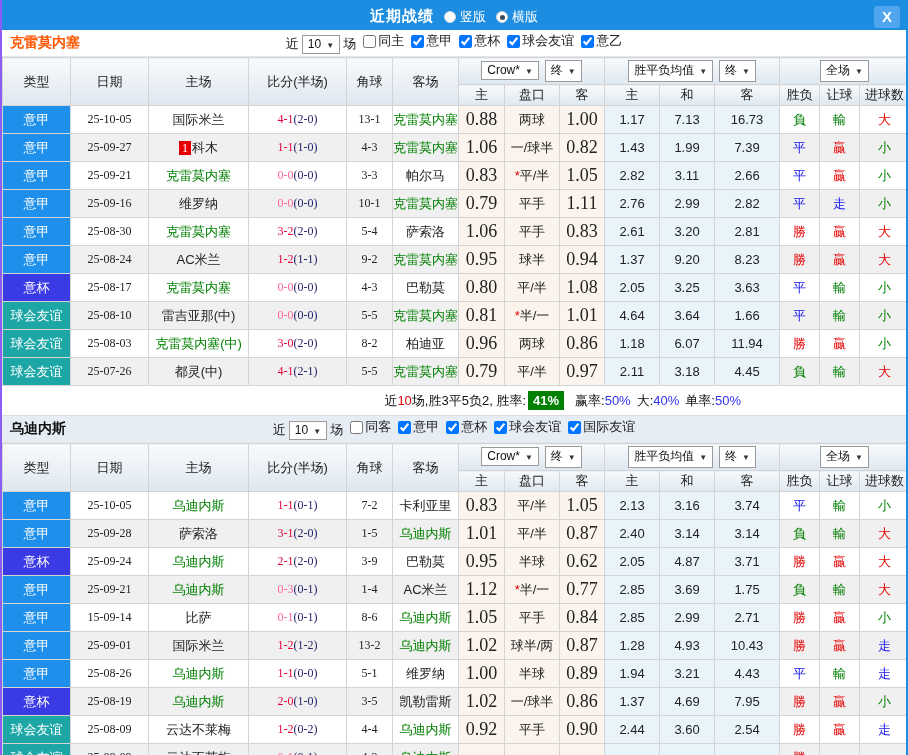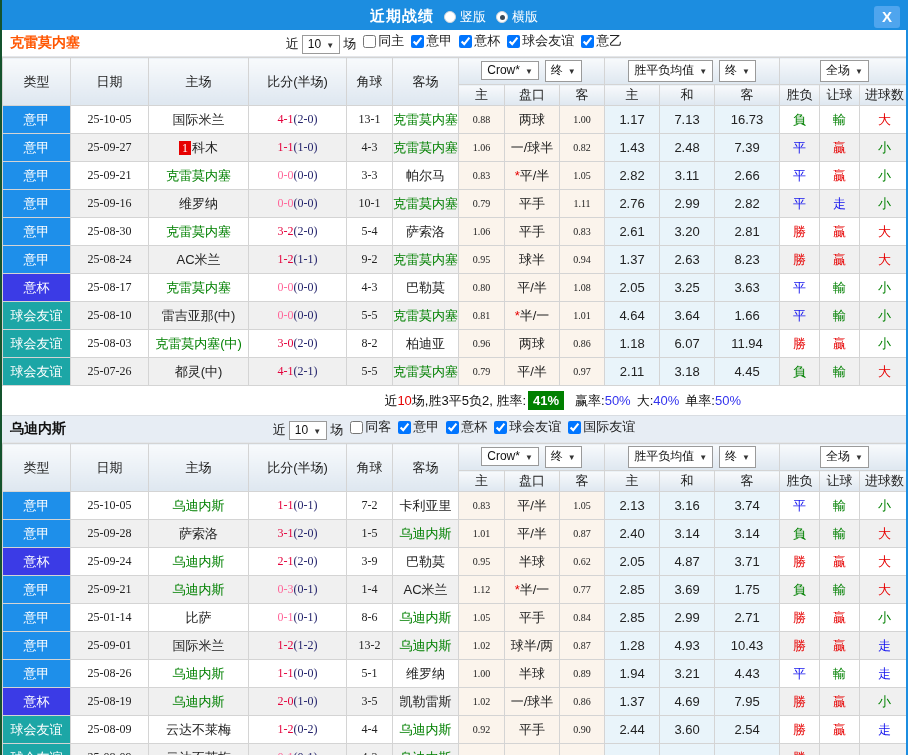--- a/index.html
+++ b/index.html
@@ -1,19 +1,19 @@
 <!DOCTYPE html>
 <html><head>
 <meta charset="utf-8">
 <style>
   *{box-sizing:border-box;margin:0;padding:0}
   html,body{width:908px;height:755px;overflow:hidden;background:#fff;
     font-family:"Liberation Sans",sans-serif}
   .dialog{width:908px;height:755px;overflow:hidden;background:#15803d;
-    border-left:2px solid #14532d;border-right:2px solid #1C8DE0}
+    border-left:2px solid #8b5cf6;border-right:2px solid #1C8DE0}
   
   .titlebar{height:30px;background:#1C8DE0;border-top:2px solid #1C8DE0;
     display:flex;align-items:center;justify-content:center;position:relative;color:#fff}
   .titlebar .title{font-weight:bold;font-size:15px;letter-spacing:1px}
   .radio{width:12px;height:12px;border-radius:50%;background:#fff;border:1px solid #cfd6dd;
     display:inline-block;vertical-align:-2px;margin:0 4px 0 10px;position:relative}
   .radio.checked::after{content:"";position:absolute;left:3px;top:3px;width:5px;height:5px;
     border-radius:50%;background:#3a4a58}
   .radio-label{font-size:13px;color:#fff}
   .close-btn{position:absolute;right:6px;top:4px;width:26px;height:22px;background:#4FA5EE;
@@ -34,21 +34,21 @@
   th,td{border:1px solid #D4D4D4;text-align:center;font-weight:normal;font-size:13px;
     color:#222;overflow:hidden;white-space:nowrap}
   thead th{background:linear-gradient(#F8FAFC,#DEE7F0)}
   thead tr.hrow1 th{height:27px}
   thead tr.hrow2 th{height:21px;font-size:13px}
   tbody tr{height:28px}
   tbody tr.odd td{background:#FFFFFF}
   tbody tr.even td{background:#F0F0F0}
   td.type{color:#fff;font-size:13px}
   .num{font-family:"Liberation Serif","DejaVu Serif",serif;font-size:12px}
-  td.oddsbg{font-family:"Liberation Serif","DejaVu Serif",serif;font-size:10px}
+  td.oddsbg{font-family:"Liberation Serif","DejaVu Serif",serif;font-size:18px}
   tbody tr.odd td.oddsbg, tbody tr.even td.oddsbg{background:#FBF4EC}
   tbody tr.odd td.meanbg, tbody tr.even td.meanbg{background:#E9F4FA}
   td.handicap{font-family:"Liberation Sans",sans-serif;font-size:13px}
   .focus{color:#008000}
   .half{color:#22226A}
   .rankbadge{background:#E60000;color:#fff;padding:0 3px;font-size:12px;margin-right:1px;
     font-family:"Liberation Serif",serif}
   .star{color:#E60000}
   
   .summary{height:30px;display:flex;align-items:center;justify-content:flex-end;
@@ -152,21 +152,21 @@
               <td class="type" style="background: rgb(30, 143, 234);">意甲</td>
               <td class="num">25-09-27</td>
               <td class="team"><span class="rankbadge">1</span><span>科木</span></td>
               <td class="num"><span style="color: rgb(228, 0, 60);">1-1</span><span class="half">(1-0)</span></td>
               <td class="num">4-3</td>
               <td class="team"><span class="focus">克雷莫内塞</span></td>
               <td class="oddsbg">1.06</td>
               <td class="oddsbg handicap"><span>一/球半</span></td>
               <td class="oddsbg">0.82</td>
               <td class="meanbg">1.43</td>
-              <td class="meanbg">2.48</td>
+              <td class="meanbg">1.99</td>
               <td class="meanbg">7.39</td>
               <td><span style="color: rgb(20, 20, 238);">平</span></td>
               <td><span style="color: rgb(230, 0, 0);">贏</span></td>
               <td><span style="color: rgb(0, 128, 0);">小</span></td>
             </tr>
             <tr class="odd">
               <td class="type" style="background: rgb(30, 143, 234);">意甲</td>
               <td class="num">25-09-21</td>
               <td class="team"><span class="focus">克雷莫内塞</span></td>
               <td class="num"><span style="color: rgb(255, 102, 153);">0-0</span><span class="half">(0-0)</span></td>
@@ -220,21 +220,21 @@
               <td class="type" style="background: rgb(30, 143, 234);">意甲</td>
               <td class="num">25-08-24</td>
               <td class="team"><span>AC米兰</span></td>
               <td class="num"><span style="color: rgb(228, 0, 60);">1-2</span><span class="half">(1-1)</span></td>
               <td class="num">9-2</td>
               <td class="team"><span class="focus">克雷莫内塞</span></td>
               <td class="oddsbg">0.95</td>
               <td class="oddsbg handicap"><span>球半</span></td>
               <td class="oddsbg">0.94</td>
               <td class="meanbg">1.37</td>
-              <td class="meanbg">2.63</td>
+              <td class="meanbg">9.20</td>
               <td class="meanbg">8.23</td>
               <td><span style="color: rgb(230, 0, 0);">勝</span></td>
               <td><span style="color: rgb(230, 0, 0);">贏</span></td>
               <td><span style="color: rgb(230, 0, 0);">大</span></td>
             </tr>
             <tr class="odd">
               <td class="type" style="background: rgb(59, 59, 230);">意杯</td>
               <td class="num">25-08-17</td>
               <td class="team"><span class="focus">克雷莫内塞</span></td>
               <td class="num"><span style="color: rgb(255, 102, 153);">0-0</span><span class="half">(0-0)</span></td>
@@ -439,21 +439,21 @@
               <td class="oddsbg">0.77</td>
               <td class="meanbg">2.85</td>
               <td class="meanbg">3.69</td>
               <td class="meanbg">1.75</td>
               <td><span style="color: rgb(0, 128, 0);">負</span></td>
               <td><span style="color: rgb(0, 128, 0);">輸</span></td>
               <td><span style="color: rgb(230, 0, 0);">大</span></td>
             </tr>
             <tr class="odd">
               <td class="type" style="background: rgb(30, 143, 234);">意甲</td>
-              <td class="num">25-01-14</td>
+              <td class="num">15-09-14</td>
               <td class="team"><span>比萨</span></td>
               <td class="num"><span style="color: rgb(255, 102, 153);">0-1</span><span class="half">(0-1)</span></td>
               <td class="num">8-6</td>
               <td class="team"><span class="focus">乌迪内斯</span></td>
               <td class="oddsbg">1.05</td>
               <td class="oddsbg handicap"><span>平手</span></td>
               <td class="oddsbg">0.84</td>
               <td class="meanbg">2.85</td>
               <td class="meanbg">2.99</td>
               <td class="meanbg">2.71</td>

